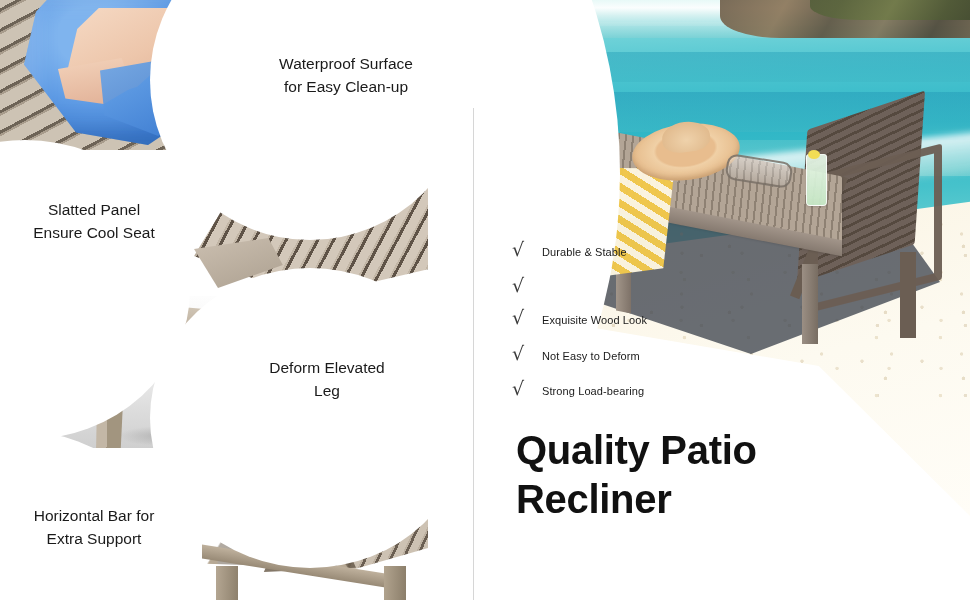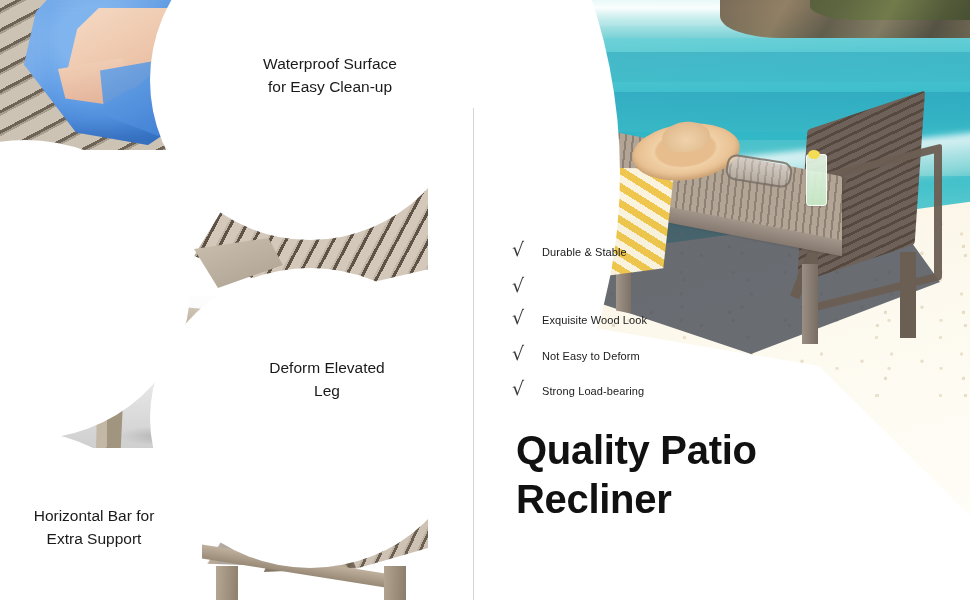--- a/index.html
+++ b/index.html
@@ -162,21 +162,21 @@
 
   
   .lobe{position:absolute;background:#fff;border-radius:50%;}
   .lobe-a{left:150px;top:-80px;width:320px;height:320px;}
   .lobe-b{left:-140px;top:140px;width:330px;height:300px;}
   .lobe-c{left:150px;top:268px;width:320px;height:300px;}
   .lobe-d{left:-150px;top:430px;width:330px;height:300px;}
 
   
   .label{position:absolute;color:#1a1a1a;font-size:15.5px;line-height:23px;text-align:center;white-space:pre-line;}
-  .lbl1{left:240px;top:52px;width:180px;text-align:center;}
+  .lbl1{left:256px;top:52px;width:180px;text-align:center;}
   .lbl2{left:20px;top:198px;width:148px;}
   .lbl3{left:252px;top:356px;width:150px;}
   .lbl4{left:18px;top:504px;width:152px;}
 
   
   .bullets{position:absolute;left:512px;top:239px;width:380px;}
   .bullet{display:flex;align-items:baseline;margin-bottom:12.5px;}
   .tick{width:30px;flex:0 0 30px;font-size:19px;color:#3b3b3b;font-family:"DejaVu Sans",sans-serif;line-height:20px;}
   .btxt{font-size:11px;color:#1a1a1a;line-height:20px;letter-spacing:.1px;}
   .headline{position:absolute;left:516px;top:426px;width:400px;
@@ -253,20 +253,22 @@
     <div class="f-leg2"></div>
   </div>
 
   <div class="lobe lobe-a"></div>
   <div class="lobe lobe-b"></div>
   <div class="lobe lobe-c"></div>
   <div class="lobe lobe-d"></div>
 
   <div class="label lbl1">Waterproof Surface
 for Easy Clean-up</div>
+  <div class="label lbl2">Slatted Panel
+Ensure Cool Seat</div>
   <div class="label lbl3">Deform Elevated
 Leg</div>
   <div class="label lbl4">Horizontal Bar for
 Extra Support</div>
 
   <div class="divider"></div>
 
   <div class="bullets">
     <div class="bullet">
       <span class="tick">√</span>

